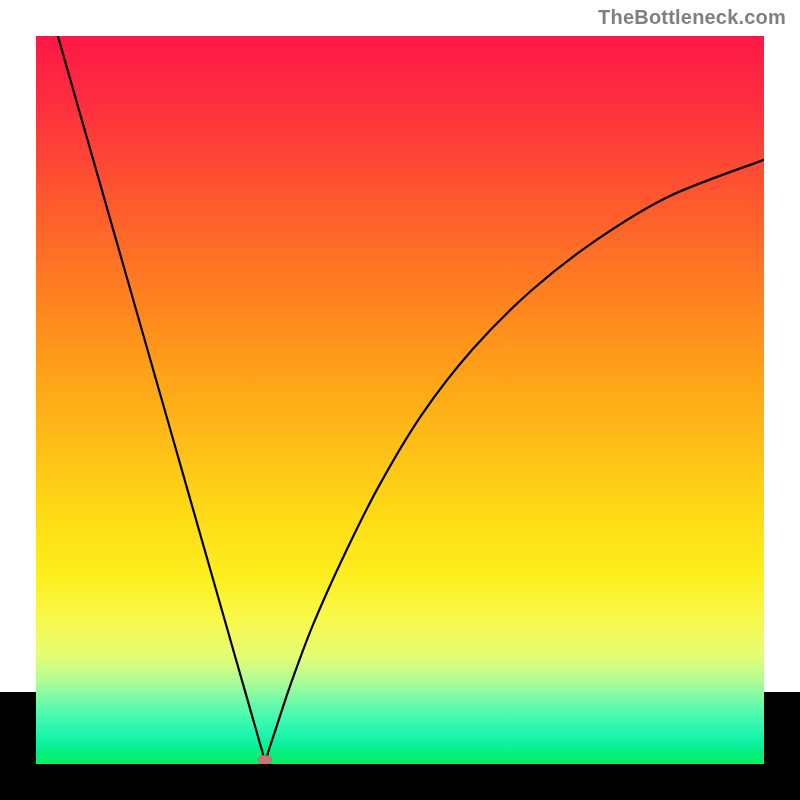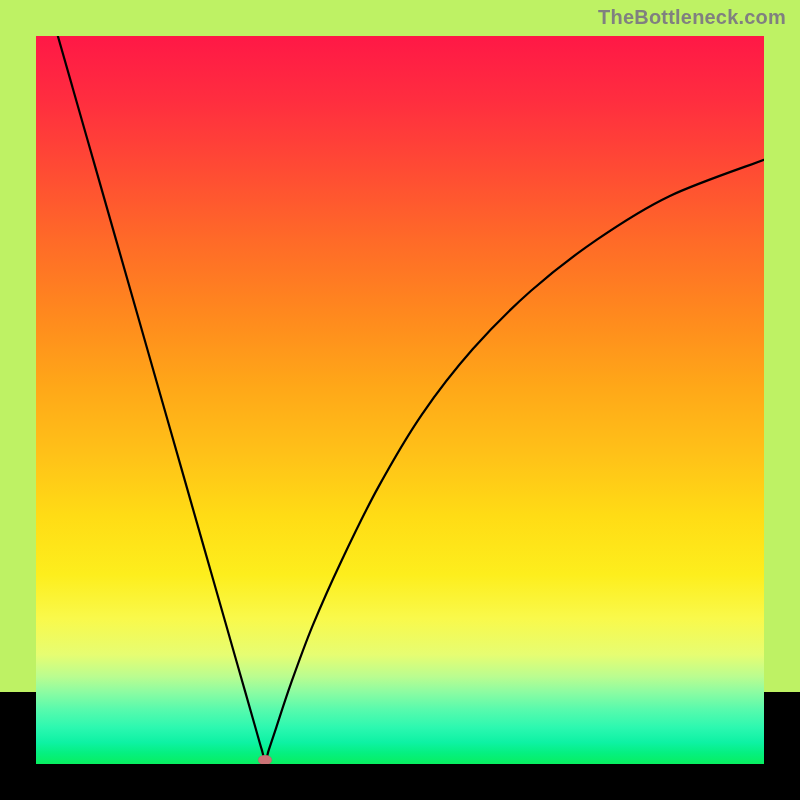--- a/index.html
+++ b/index.html
@@ -8,21 +8,21 @@
     width: 800px;
     height: 800px;
     background: #000;
     font-family: Arial, Helvetica, sans-serif;
     overflow: hidden;
   }
   .frame {
     position: relative;
     width: 800px;
     height: 692px;
-    background: #bef264;
+    background: #ffffff;
   }
   .plot {
     position: absolute;
     left: 36px;
     top: 36px;
     width: 728px;
     height: 728px;
     background: linear-gradient(
       to bottom,
       #ff1846 0%,

